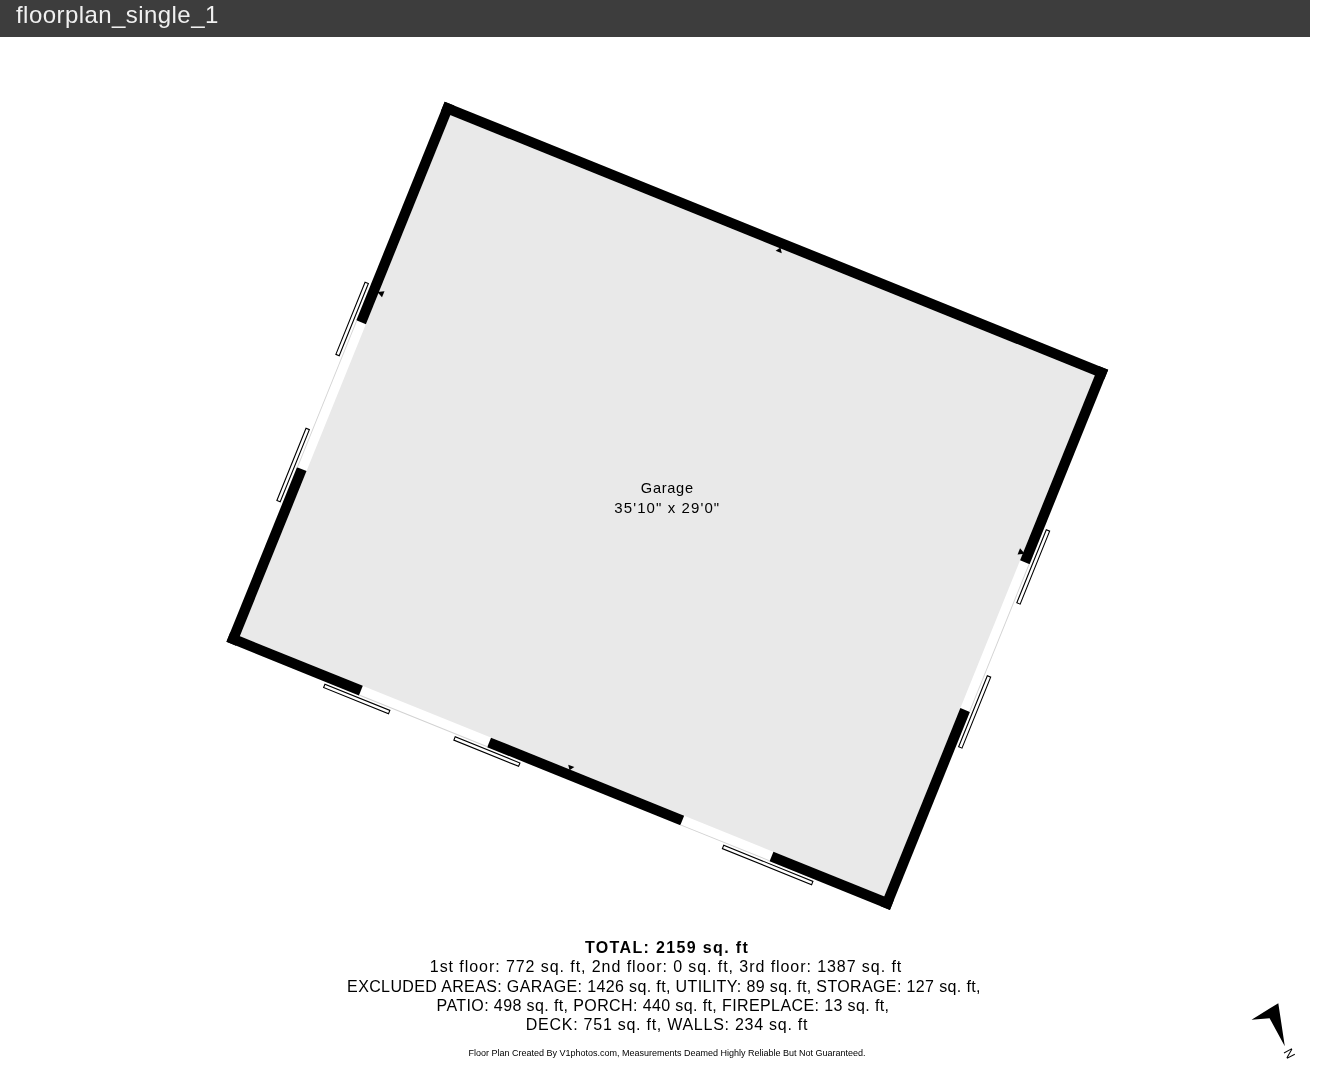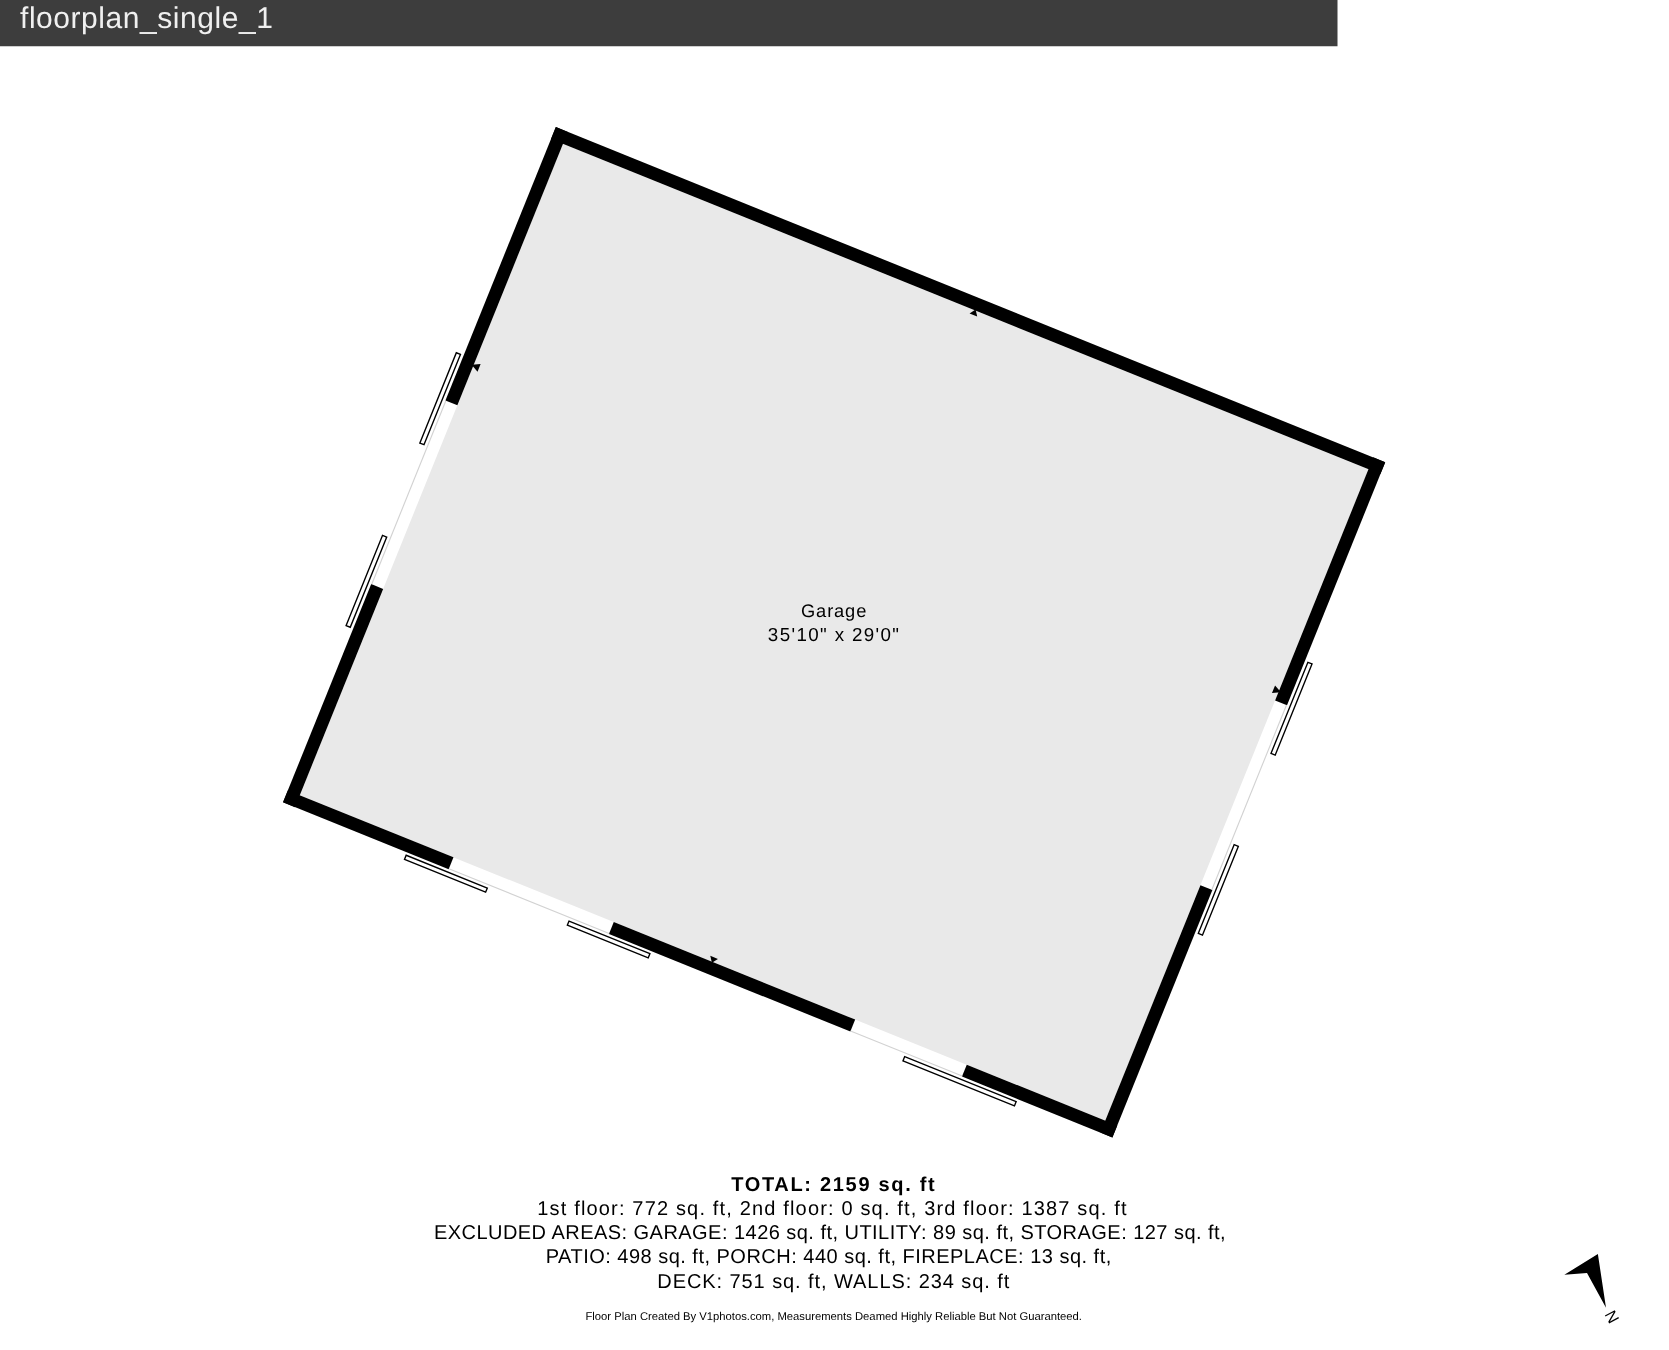--- a/index.html
+++ b/index.html
@@ -1,17 +1,17 @@
 <!DOCTYPE html>
 <html><head>
 <meta charset="utf-8">
 <style>
   html,body{margin:0;padding:0;background:#ffffff;width:1335px;height:1080px;overflow:hidden;}
   body{font-family:"Liberation Sans", sans-serif;}
-  .topbar{position:absolute;left:0;top:0;width:1070px;height:37px;background:#3d3d3d;}
+  .topbar{position:absolute;left:0;top:0;width:1310px;height:37px;background:#3d3d3d;}
   .topbar span{position:absolute;left:16px;top:0px;font-size:24px;line-height:29.5px;letter-spacing:0.44px;color:#f0f0f0;}
 
   svg{position:absolute;left:0;top:0;}
 </style>
 </head>
 <body>
 
 <div class="topbar">
     <span>floorplan_single_1</span>
   </div>

